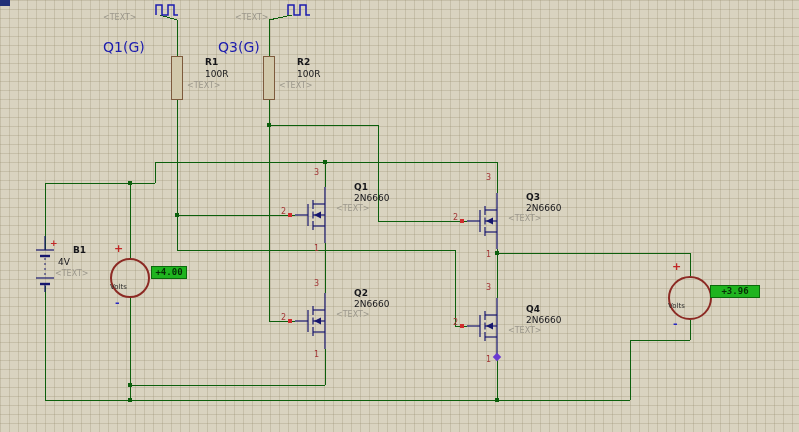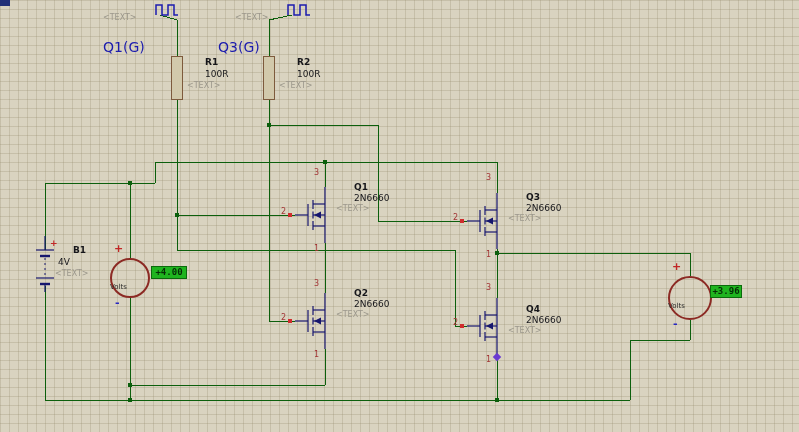--- a/index.html
+++ b/index.html
@@ -242,17 +242,17 @@
   <span class="ph" style="left:55px;top:269px">&lt;TEXT&gt;</span>
 
   <span class="term plus" style="left:114px;top:243px">+</span>
   <div class="meter" style="left:110px;top:258px;width:40px;height:40px"></div>
   <div class="meterdisp" style="left:112px;top:266px;width:36px;height:13px">+4.00</div>
   <div class="meterunit" style="left:110px;top:283px;width:40px">Volts</div>
   <span class="term minus" style="left:115px;top:297px">-</span>
 
   <span class="term plus" style="left:672px;top:261px">+</span>
   <div class="meter" style="left:668px;top:276px;width:44px;height:44px"></div>
-  <div class="meterdisp" style="left:671px;top:285px;width:32px;height:13px">+3.96</div>
+  <div class="meterdisp" style="left:671px;top:285px;width:50px;height:13px">+3.96</div>
   <div class="meterunit" style="left:668px;top:302px;width:44px">Volts</div>
   <span class="term minus" style="left:673px;top:318px">-</span>
 
 </div>
 
 </body></html>

